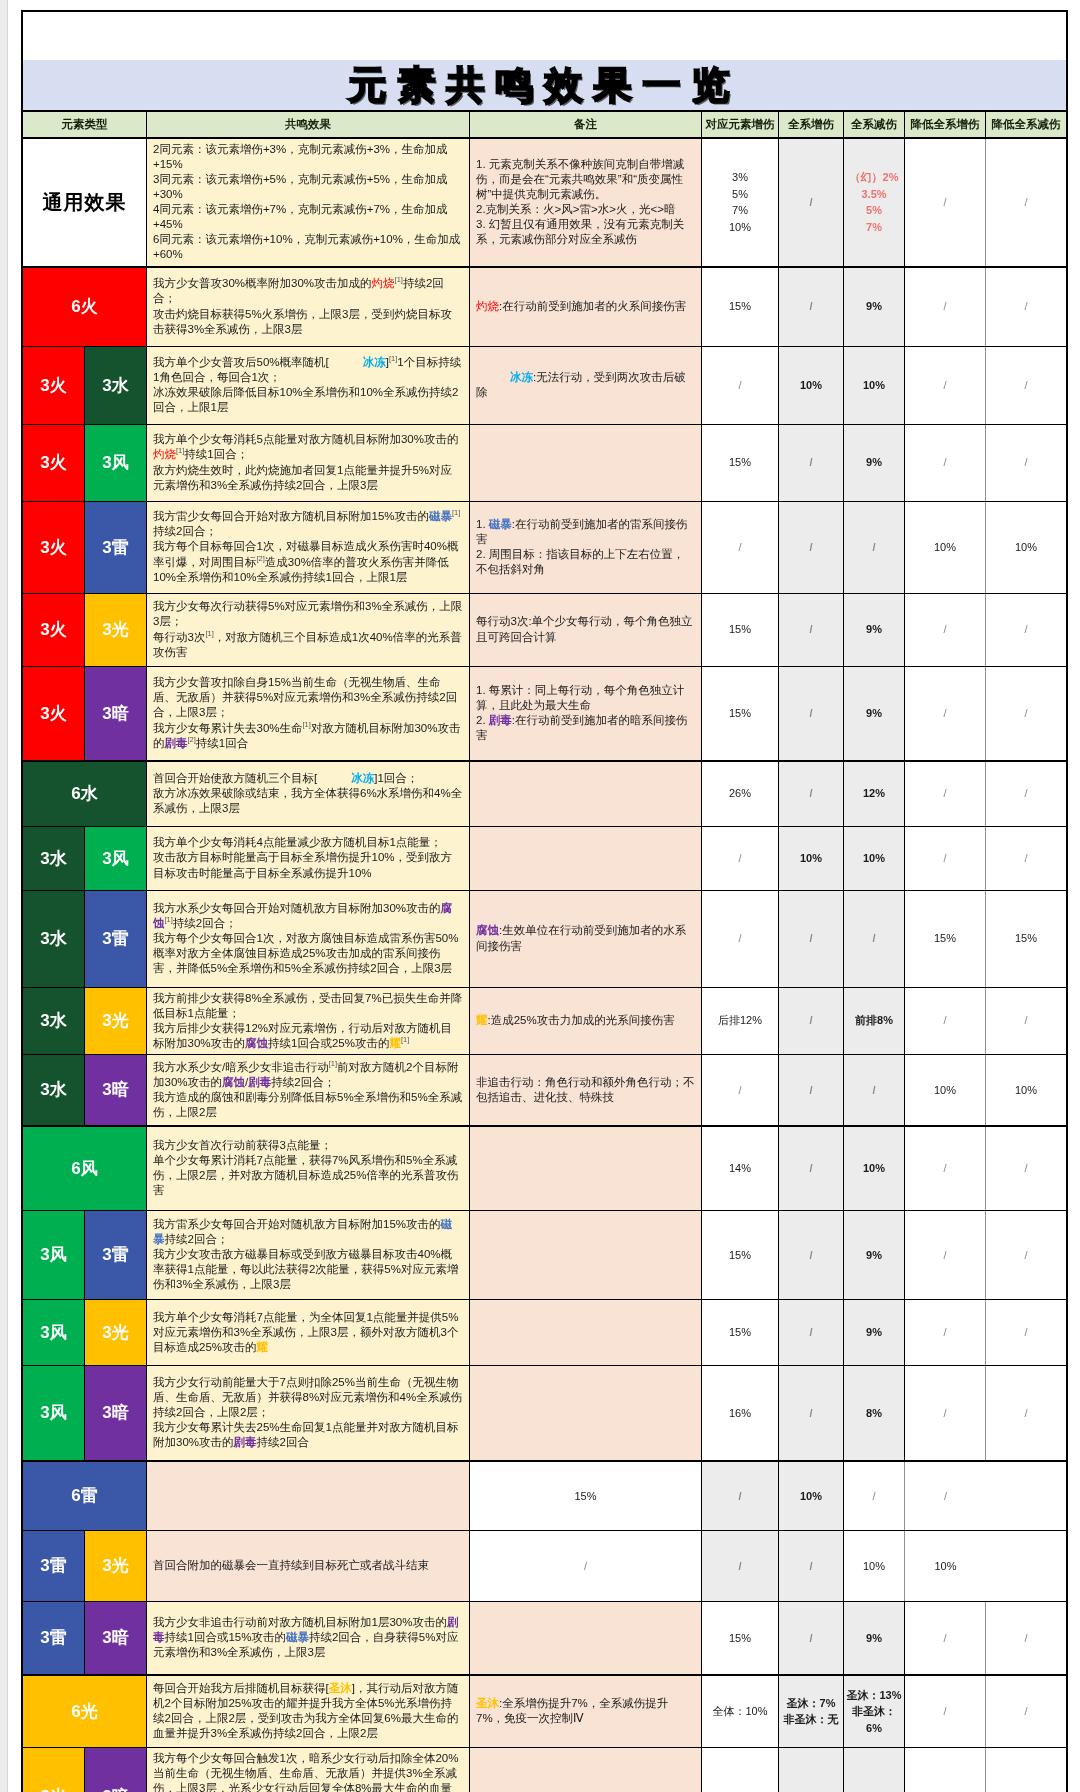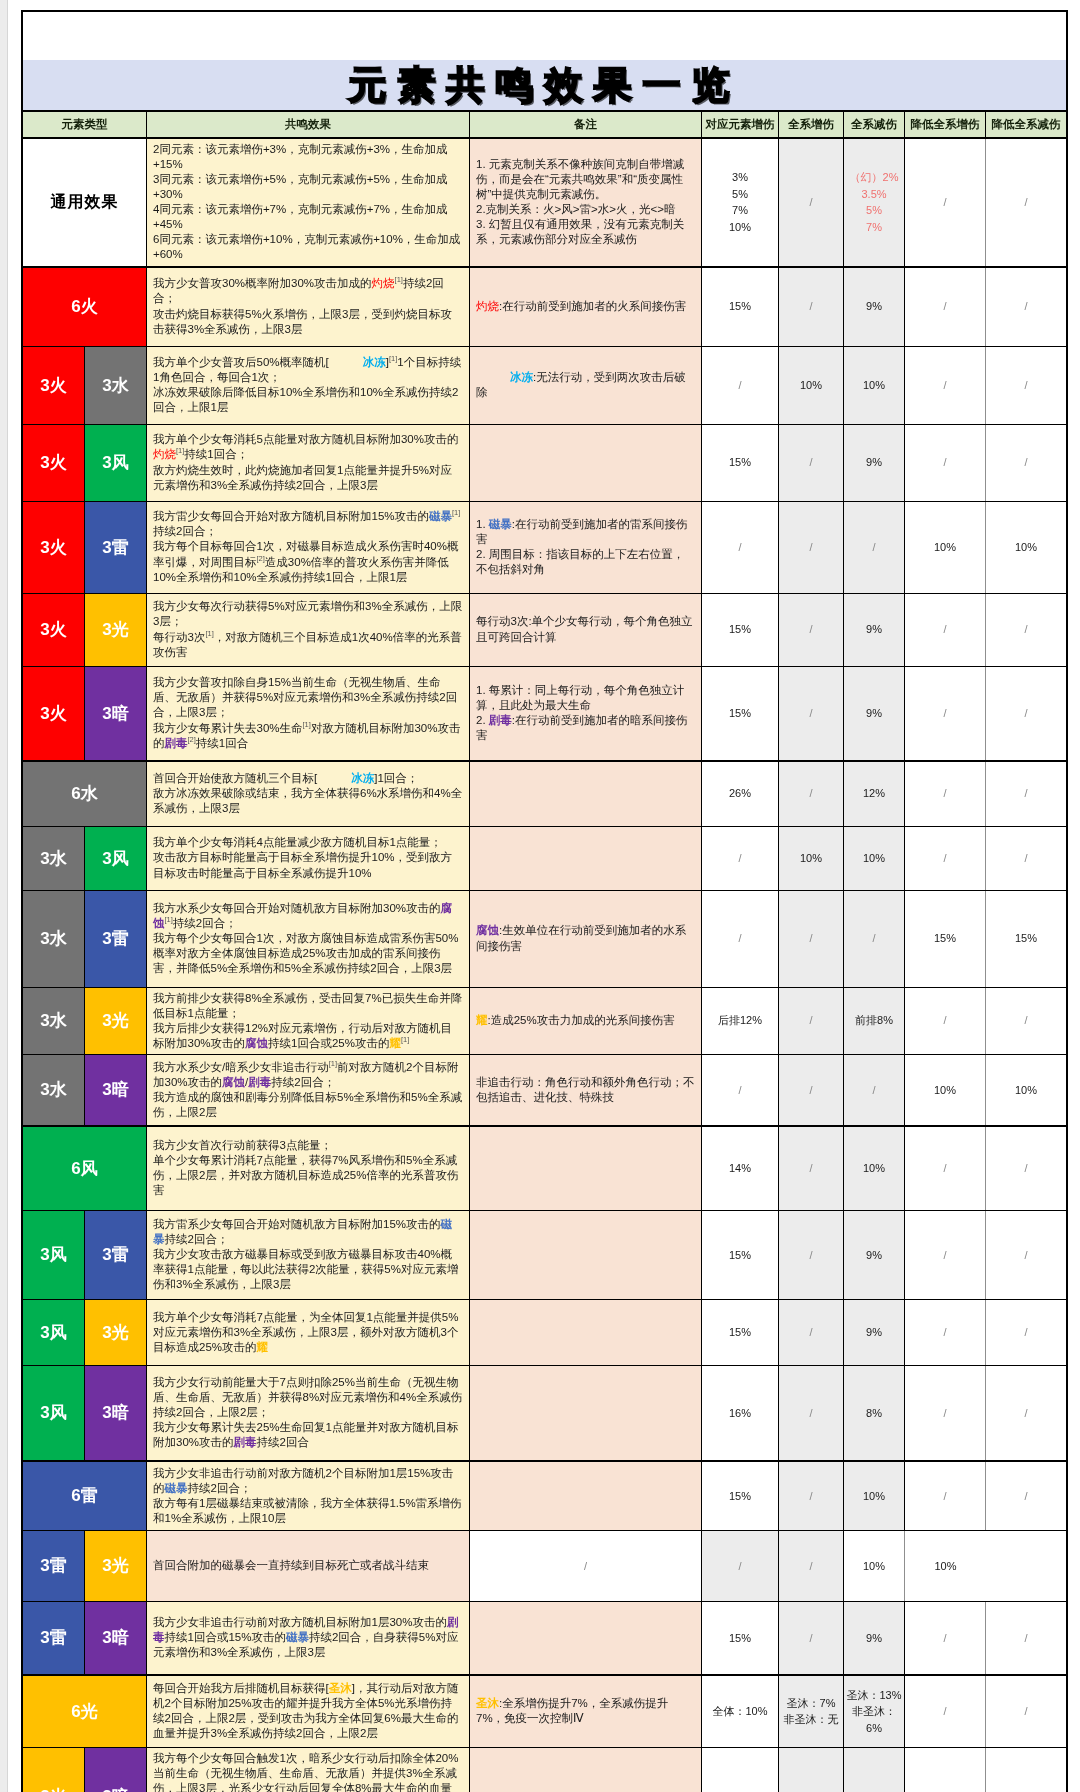--- a/index.html
+++ b/index.html
@@ -10,31 +10,31 @@
   .title-text{font-size:38px;font-weight:800;color:#fff;letter-spacing:11px;-webkit-text-stroke:2.2px #000;text-shadow:2px 2px 0 rgba(0,0,0,.6);}
   .grid{display:grid;grid-template-columns:62px 62px 323px 232px 77px 65px 61px 81px 80px;}
   .cell{box-sizing:border-box;border-right:1.6px solid #000;min-width:0;}
   .cell:last-child{border-right:none;}
   .head .cell{background:#DBE9CA;color:#15220c;font-weight:700;font-size:11.5px;display:flex;align-items:center;justify-content:center;padding:5px 0;}
   .head .span2{grid-column:1/3;}
   .row{border-top:1.6px solid #000;}
   .row.group{border-top:2.7px solid #000;}
   .type{display:flex;align-items:center;justify-content:center;color:#fff;font-weight:700;font-size:17px;}
   .span2{grid-column:span 2;}
-  .t-plain{background:#ffffff;color:#000;font-size:16px;letter-spacing:1px;}
+  .t-plain{background:#ffffff;color:#000;font-size:20px;letter-spacing:1px;}
   .t-fire{background:#FE0000;}
-  .t-water{background:#737373;}
+  .t-water{background:#14532d;}
   .t-wind{background:#00B050;}
   .t-bolt{background:#3A57A8;}
   .t-light{background:#FFC000;}
   .t-dark{background:#7030A0;}
   .effect{background:#FDF3CE;display:flex;align-items:center;}
   .note{background:#F9E3D4;display:flex;align-items:center;}
   .val{display:flex;align-items:center;justify-content:center;background:#fff;text-align:center;}
-  .v2,.v3{background:#ECECEC;}
+  .v2,.v3{background:#ECECEC;font-weight:bold;}
   .v4{border-right:1px solid #8f8f8f;}
   .txt{white-space:pre-wrap;padding:3px 6px;font-size:11.5px;line-height:1.31;width:100%;}
   .val .txt{padding:2px 1px;font-size:11px;line-height:1.5;}
   sup{font-size:7.5px;line-height:0;color:#555;}
   .c-fire{color:#FE0000;font-weight:400;}
   .c-water{color:#00AEEF;font-weight:700;margin-left:34px;}
   .c-bolt{color:#4472C4;font-weight:700;}
   .c-venom{color:#7030A0;font-weight:700;margin-top:22px;}
   .c-gold{color:#FFC000;font-weight:700;}
   .c-pink{color:#F0716F;}
@@ -485,24 +485,20 @@
     <div class="cell val v4 slash">
           <div class="txt">/</div>
         </div>
     <div class="cell val v5 slash">
           <div class="txt">/</div>
         </div>
   </div>
       <div class="grid row group" style="min-height: 68px;">
     <div class="cell type type-a t-bolt span2">6雷</div>
 
-    <div class="cell effect">
-          <div class="txt"><span>我方少女非追击行动前对敌方随机2个目标附加1层15%攻击的</span><span class="c-bolt">磁暴</span><span>持续2回合；
-敌方每有1层磁暴结束或被清除，我方全体获得1.5%雷系增伤和1%全系减伤，上限10层</span></div>
-        </div>
     <div class="cell note">
           <div class="txt"></div>
         </div>
     <div class="cell val v1">
           <div class="txt">15%</div>
         </div>
     <div class="cell val v2 slash">
           <div class="txt">/</div>
         </div>
     <div class="cell val v3">

